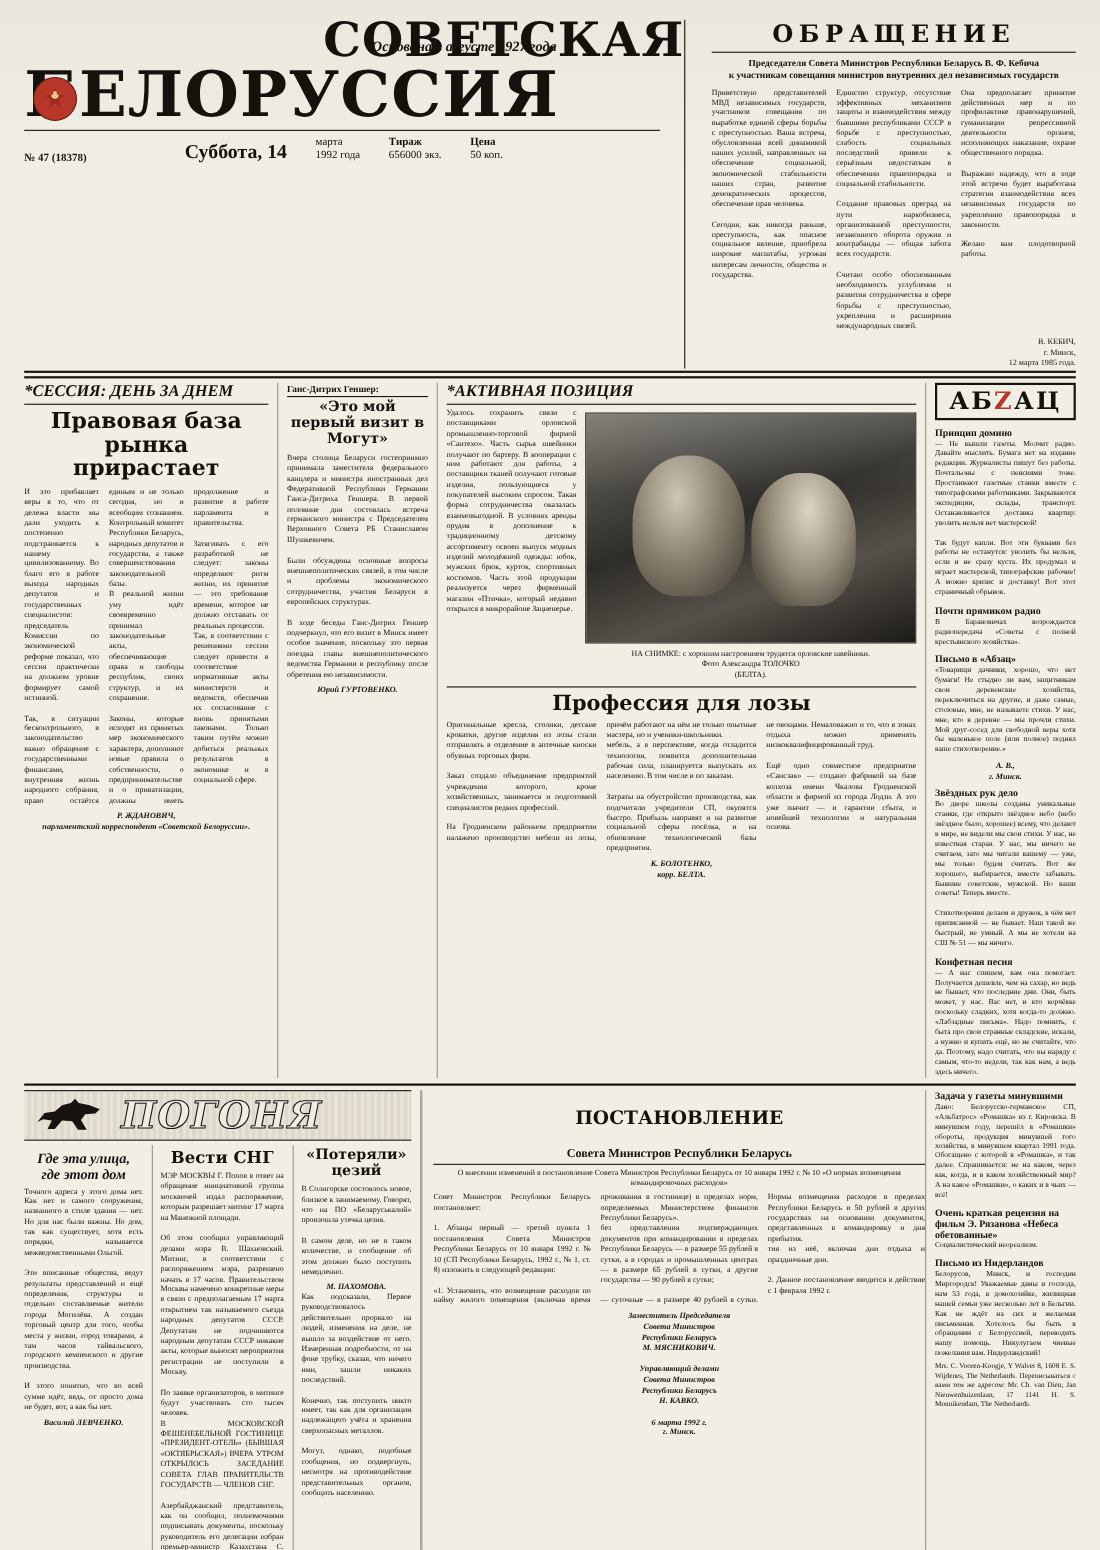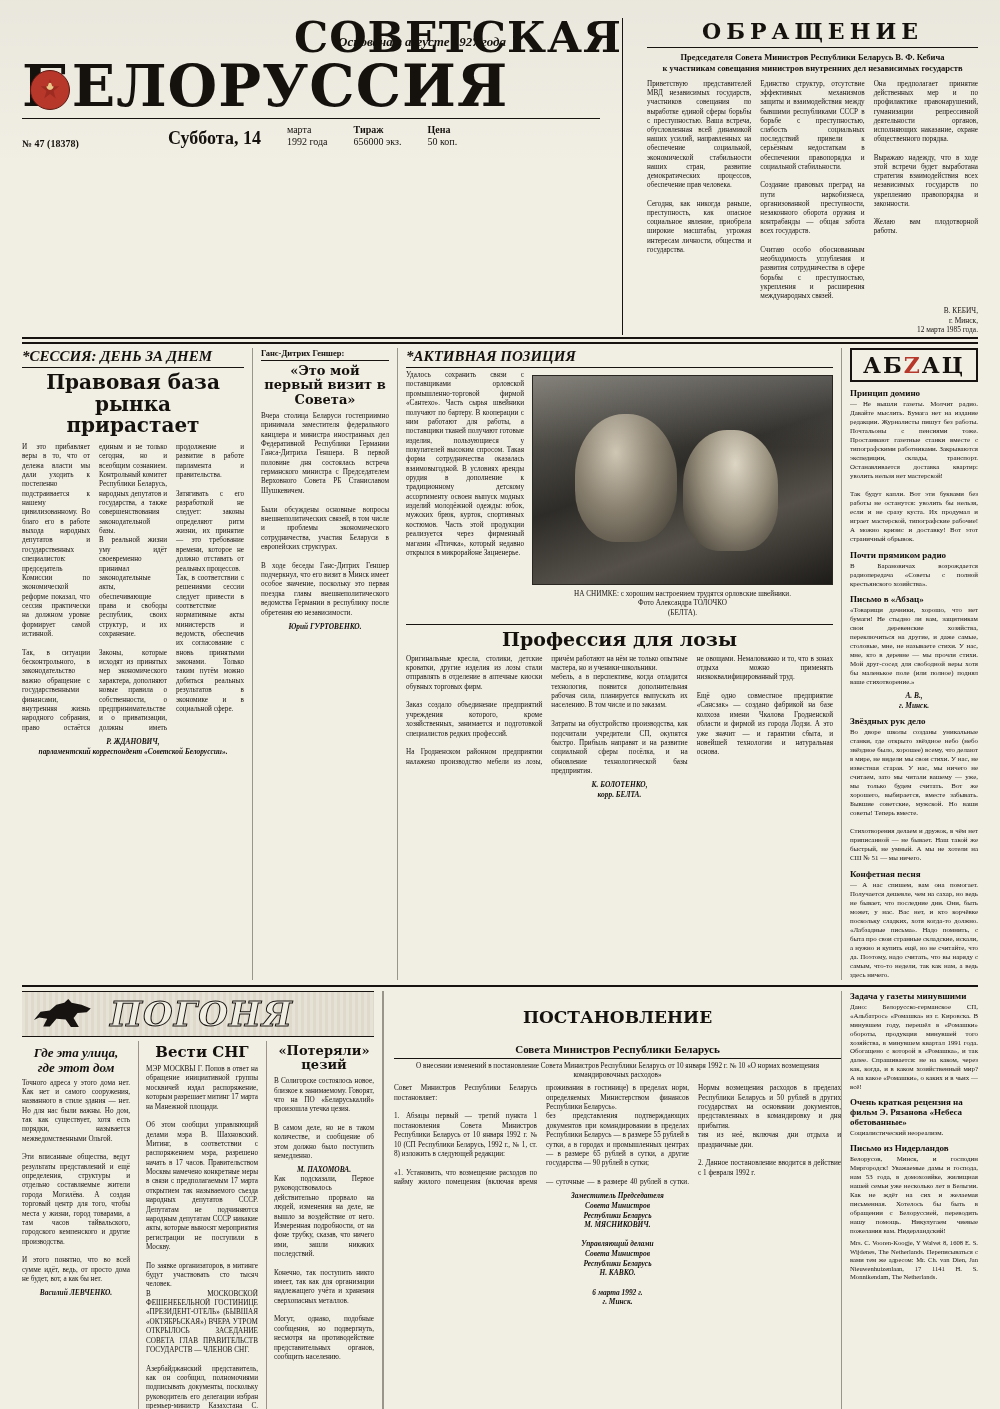--- a/index.html
+++ b/index.html
@@ -211,21 +211,21 @@
 Затягивать с его разработкой не следует: законы определяют ритм жизни, их принятие — это требование времени, которое не должно отставать от реальных процессов.</div>
         <div style="white-space:pre-line">Так, в соответствии с решениями сессии следует привести в соответствие нормативные акты министерств и ведомств, обеспечив их согласование с вновь принятыми законами. Только таким путём можно добиться реальных результатов в экономике и в социальной сфере.</div>
       </div>
       <div class="sign" style="white-space:pre-line">Р. ЖДАНОВИЧ,
 парламентский корреспондент «Советской Белоруссии».</div>
     </div>
 
     <div class="b1c2">
       <div class="kicker">Ганс-Дитрих Геншер:</div>
       <div class="rule" style="margin:2px 0 3px"></div>
-      <div class="title-mid">«Это мой первый визит в Совета»</div>
+      <div class="title-mid">«Это мой первый визит в Могут»</div>
       <div class="tiny" style="white-space:pre-line">Вчера столица Беларуси гостеприимно принимала заместителя федерального канцлера и министра иностранных дел Федеративной Республики Германии Ганса-Дитриха Геншера. В первой половине дня состоялась встреча германского министра с Председателем Верховного Совета РБ Станиславом Шушкевичем.
 
 Были обсуждены основные вопросы внешнеполитических связей, в том числе и проблемы экономического сотрудничества, участия Беларуси в европейских структурах.
 
 В ходе беседы Ганс-Дитрих Геншер подчеркнул, что его визит в Минск имеет особое значение, поскольку это первая поездка главы внешнеполитического ведомства Германии в республику после обретения ею независимости.</div>
       <div class="sign">Юрий ГУРТОВЕНКО.</div>
     </div>
 
     <div class="b1c3">
       <div class="sec-head">*АКТИВНАЯ ПОЗИЦИЯ</div>

